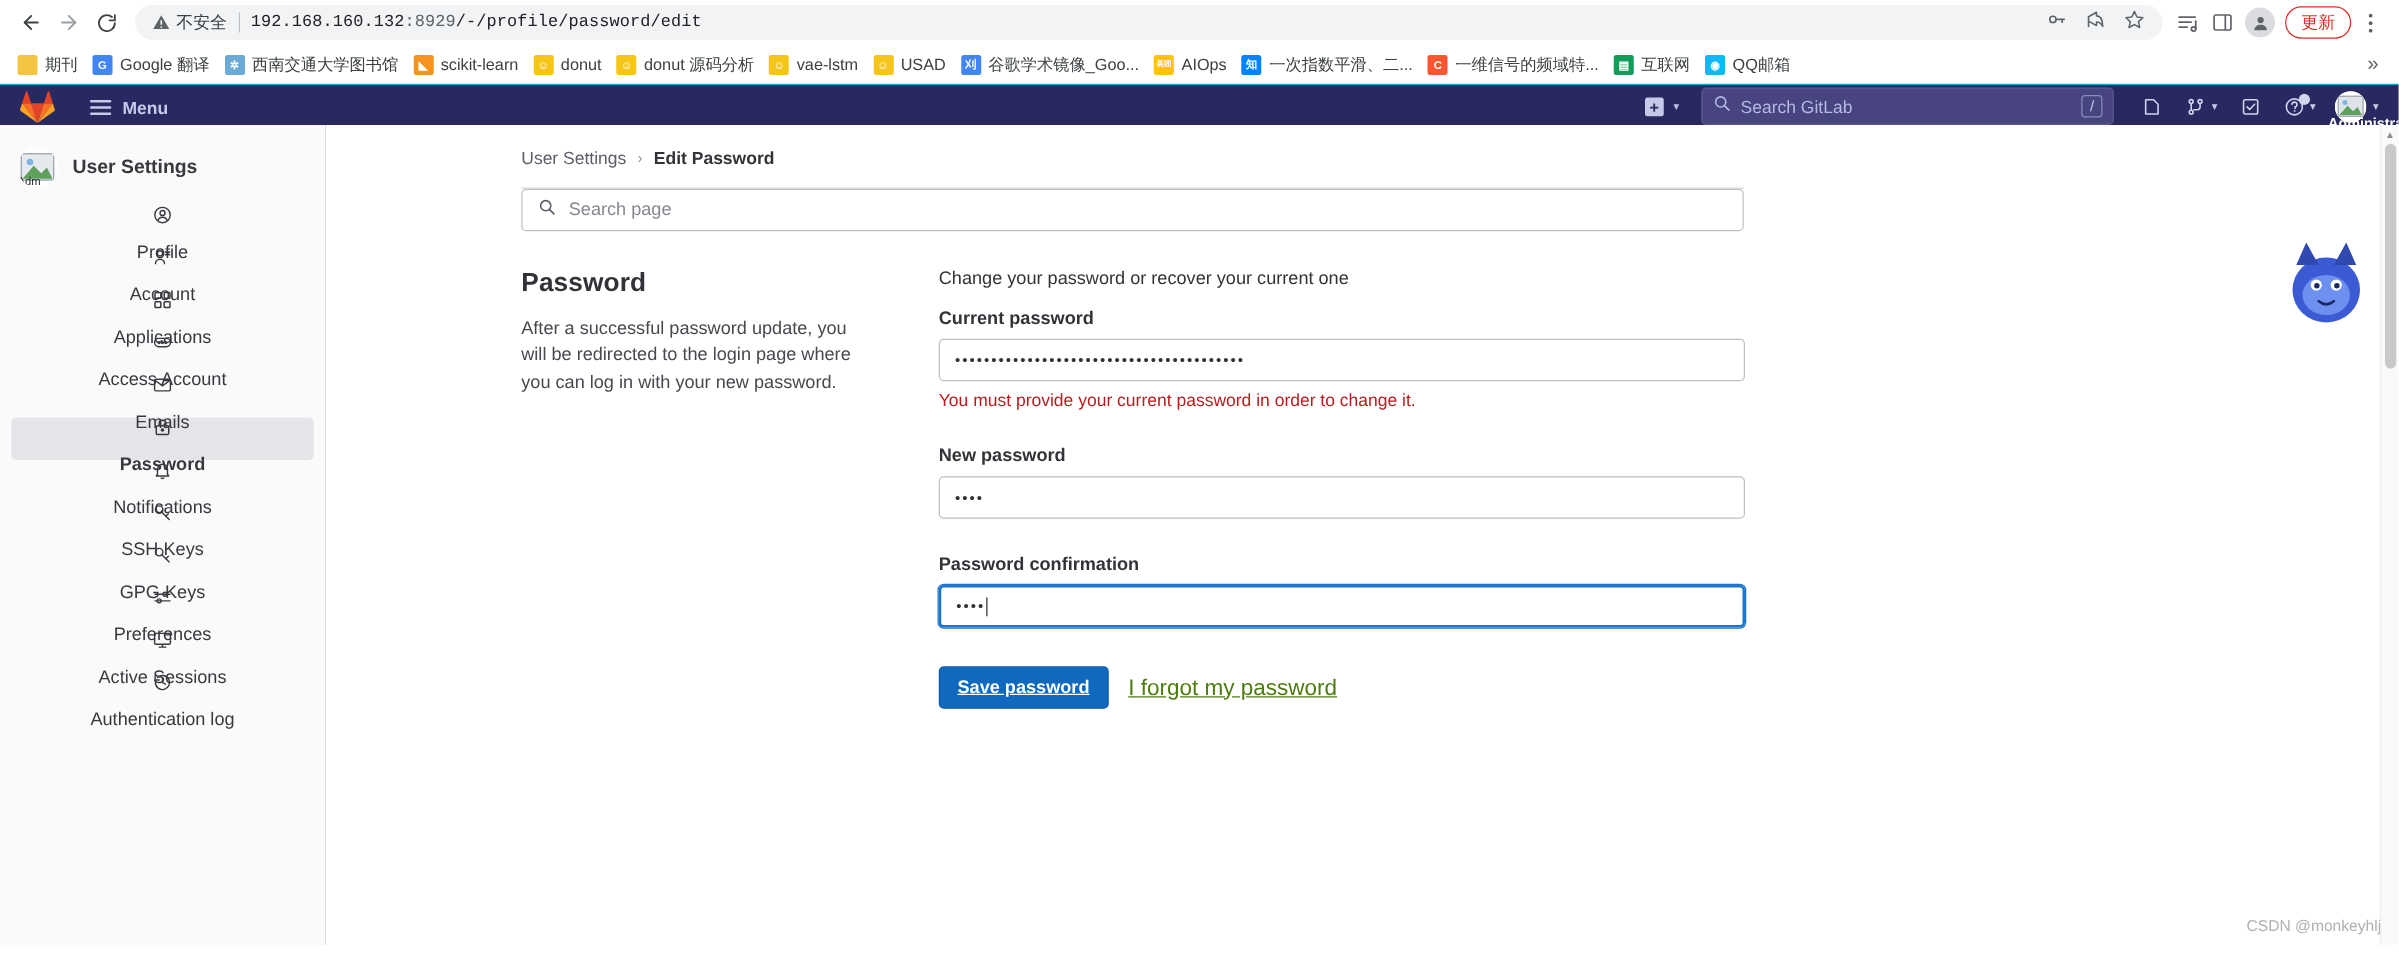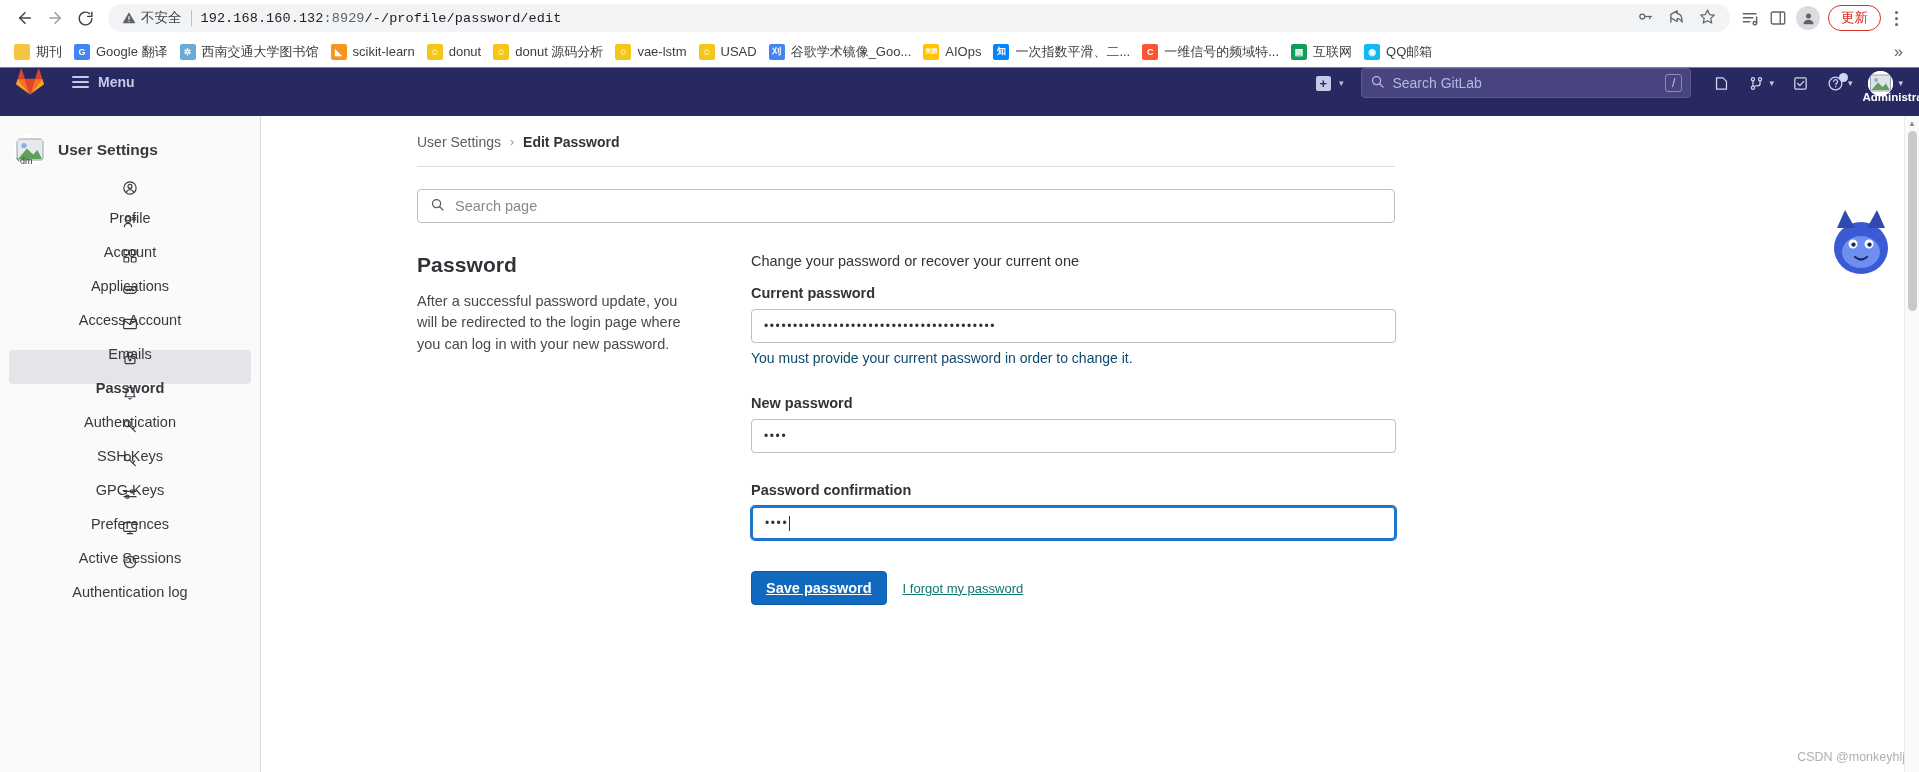--- a/index.html
+++ b/index.html
@@ -84,23 +84,23 @@
   .bm-ico {
     width: 16px; height: 16px; border-radius: 2px;
     display:flex;align-items:center;justify-content:center;
     font-size: 9px; color:#fff; font-weight:bold; flex:0 0 auto;
     overflow:hidden;
   }
   .bm-overflow { margin-left: auto; font-size: 16px; color:#5f6368; padding: 0 8px; }
 
   
   .gl-navbar {
-    height: 48px; width: 100%;
+    height: 32px; width: 100%;
     background: #292961;
-    display: flex; align-items: flex-start;
+    display: flex; align-items: flex-end;
     padding: 0 16px;
     position: relative;
   }
   .gl-logo { width: 28px; height: 28px; flex:0 0 auto; margin-right: 20px;}
   .gl-menu {
     display:flex; align-items:center; gap: 9px;
     color: #c6c9e8; font-size: 14px; font-weight: 600;
     padding: 6px 8px; border-radius: 4px;
   }
   .hamburger { display:flex; flex-direction:column; gap:3px; width:17px;}
@@ -178,21 +178,20 @@
     overflow: hidden;
   }
   .content-inner { max-width: 978px; margin: 0 0 0 156px; padding-top: 18px; }
 
   .breadcrumb { display:flex; align-items:center; gap:9px; font-size: 14px; color:#5e5b69; padding-bottom: 16px;}
   .breadcrumb .sep { color:#98959f; font-size: 12px;}
   .breadcrumb .cur { color:#333238; font-weight: 700; }
   .hr { height:1px; background:#dcdcde; width: 978px;}
 
   .page-search {
-    margin-top: 22px;
     width: 978px; height: 34px;
     border: 1px solid #bfbfc3; border-radius: 4px;
     display:flex; align-items:center; gap:10px; padding: 0 12px;
   }
   .page-search .ph { color:#89868f; font-size: 14.5px; }
 
   .cols { display:flex; margin-top: 30px; gap: 58px; }
   .col-left { width: 276px; flex:0 0 276px; }
   .col-left h2 { font-size: 21px; color:#333238; font-weight:700; margin-bottom: 14px; letter-spacing:.1px;}
   .col-left p { font-size: 14.5px; color:#4a474f; line-height: 1.47; }
@@ -202,33 +201,33 @@
   .input {
     width: 645px; height: 34px;
     border: 1px solid #bfbfc3; border-radius: 4px;
     display:flex; align-items:center; padding: 0 12px;
     font-size: 13px; color:#333238; letter-spacing: 1.2px;
   }
   .input.focused {
     border: 2px solid #1f75cb;
     box-shadow: 0 0 0 1px #1f75cb;
   }
-  .helper { font-size: 14px; color:#0c4a6e; margin-top: 7px; }
+  .helper { font-size: 14px; color:#b91c1c; margin-top: 7px; }
   .dots { letter-spacing: 1.6px; font-size: 12px; color:#333238; }
   .caret-bar { display:inline-block; width:1px; height:15px; background:#333; margin-left:1px; vertical-align:middle;}
   .field-block { margin-bottom: 0px; }
   .gap-md { height: 29px; }
 
   .actions { display:flex; align-items:center; gap: 16px; margin-top: 31px; }
   .btn-primary {
     background:#1068bf; color:#fff; border:1px solid #0b5cad;
     border-radius: 4px; padding: 0 14px; height: 34px;
     display:flex; align-items:center; font-size: 14.5px; font-weight: 600; text-decoration: underline;
   }
-  .link { color:#0f766e; font-size: 13px; }
+  .link { color:#4d7c0f; font-size: 18px; }
 
   
   .mascot { position:absolute; right: 18px; top: 86px; width: 80px; height: 80px; }
 
   .watermark {
     position:absolute; right: 14px; bottom: 8px;
     font-size: 12.5px; color:#b0b0b4;
   }
 
   
@@ -552,21 +551,21 @@
           </span>
           <span>Password</span>
         </div>
         <div class="sb-item">
           <span class="ico">
             <svg width="16" height="16" viewBox="0 0 24 24" fill="none" stroke="currentColor" stroke-width="1.7" stroke-linejoin="round">
               <path d="M6 17V11a6 6 0 1 1 12 0v6l1.5 2.2H4.5z"></path>
               <path d="M10 21a2.2 2.2 0 0 0 4 0"></path>
             </svg>
           </span>
-          <span>Authentication</span>
+          <span>Notifications</span>
         </div>
         <div class="sb-item">
           <span class="ico">
             <svg width="16" height="16" viewBox="0 0 24 24" fill="none" stroke="currentColor" stroke-width="1.7">
               <circle cx="8" cy="8.5" r="4.5"></circle>
               <line x1="11" y1="11.5" x2="20" y2="20.5" stroke-linecap="round"></line>
               <line x1="16" y1="16.5" x2="19" y2="13.5" stroke-linecap="round"></line>
             </svg>
           </span>
           <span>SSH Keys</span>

